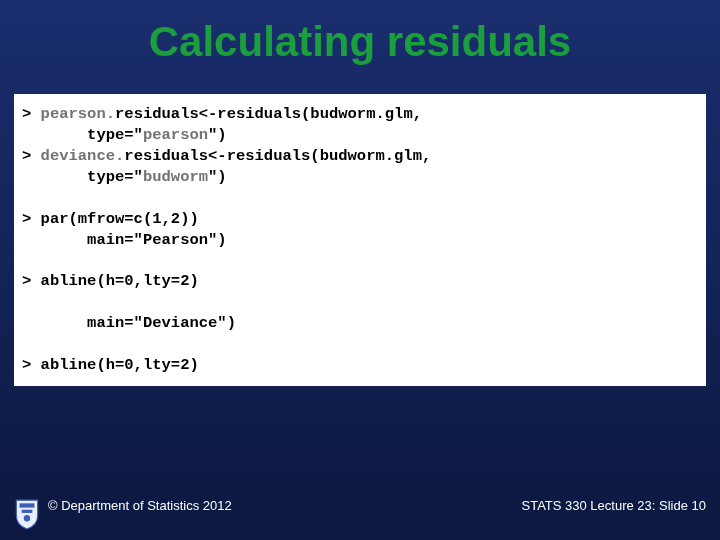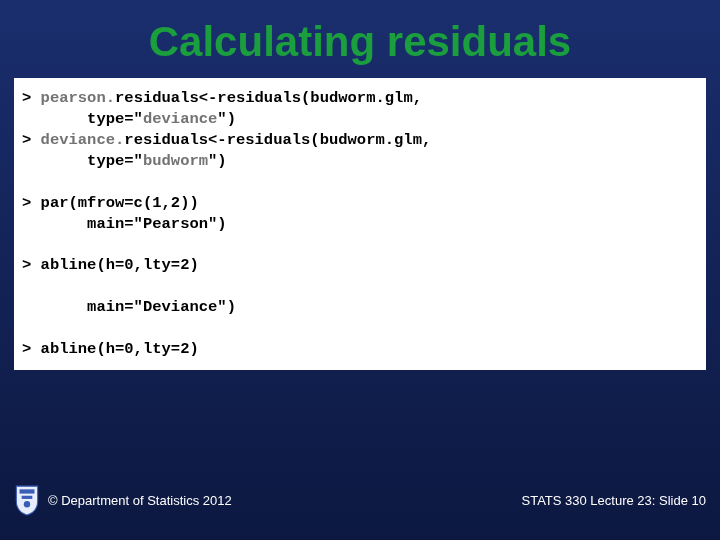--- a/index.html
+++ b/index.html
@@ -10,41 +10,40 @@
     font-family: Arial, sans-serif;
     overflow: hidden;
     position: relative;
   }
   .title {
     text-align: center;
     font-family: "Comic Sans MS", cursive, sans-serif;
     font-size: 42px;
     font-weight: bold;
     color: #1a9e3e;
-    padding: 18px 0 12px 0;
+    padding: 18px 0 28px 0;
   }
   .code-box {
     background: #ffffff;
     margin: 0 14px;
     padding: 10px 8px;
     font-family: "Courier New", monospace;
     font-size: 15.5px;
     font-weight: bold;
     color: #000;
     line-height: 1.35;
   }
   .code-box .line { white-space: pre; }
   .hl { color: #737373; }
   .footer {
     position: absolute;
-    bottom: 24px;
+    bottom: 10px;
     left: 0;
     right: 0;
     display: flex;
-    align-items: center;
     padding: 0 14px;
     color: #fff;
     font-size: 13px;
   }
   .crest {
     width: 26px;
     height: 32px;
     margin-right: 8px;
   }
   .crest svg { width: 100%; height: 100%; }
@@ -52,21 +51,21 @@
   .spacer { flex: 1; }
   .slideinfo { flex: 0 0 auto; margin-left: 29px; }
 </style>
 </head>
 <body>
 
 <div class="title">Calculating residuals</div>
 
 <div class="code-box">
   <div class="line"><span>&gt; </span><span class="hl">pearson.</span><span>residuals&lt;-residuals(budworm.glm,</span></div>
-  <div class="line"><span>       type="</span><span class="hl">deviance</span><span>")</span></div>
+  <div class="line"><span>       type="</span><span class="hl">pearson</span><span>")</span></div>
   <div class="line"><span>&gt; </span><span class="hl">deviance.</span><span>residuals&lt;-residuals(budworm.glm,</span></div>
   <div class="line"><span>       type="</span><span class="hl">budworm</span><span>")</span></div>
   <div class="line"> </div>
   <div class="line">&gt; par(mfrow=c(1,2))</div>
   <div class="line">       main="Pearson")</div>
   <div class="line"> </div>
   <div class="line">&gt; abline(h=0,lty=2)</div>
   <div class="line"> </div>
   <div class="line">       main="Deviance")</div>
   <div class="line"> </div>

